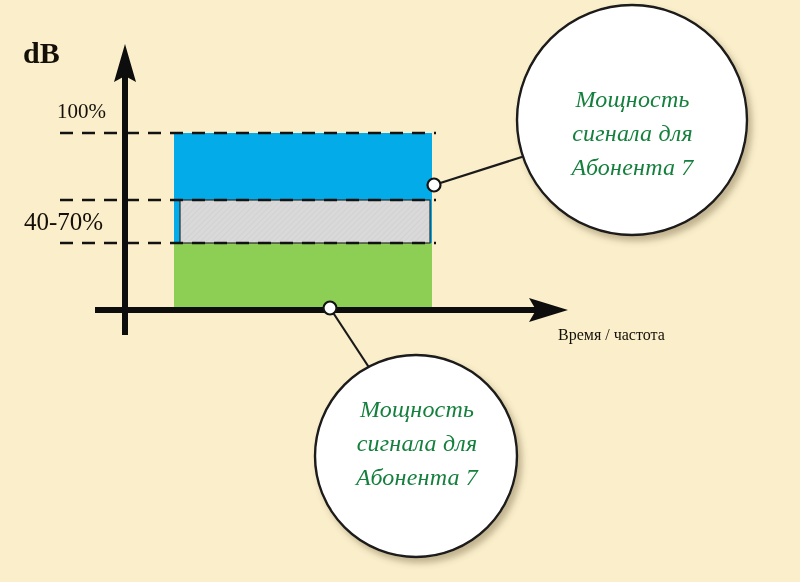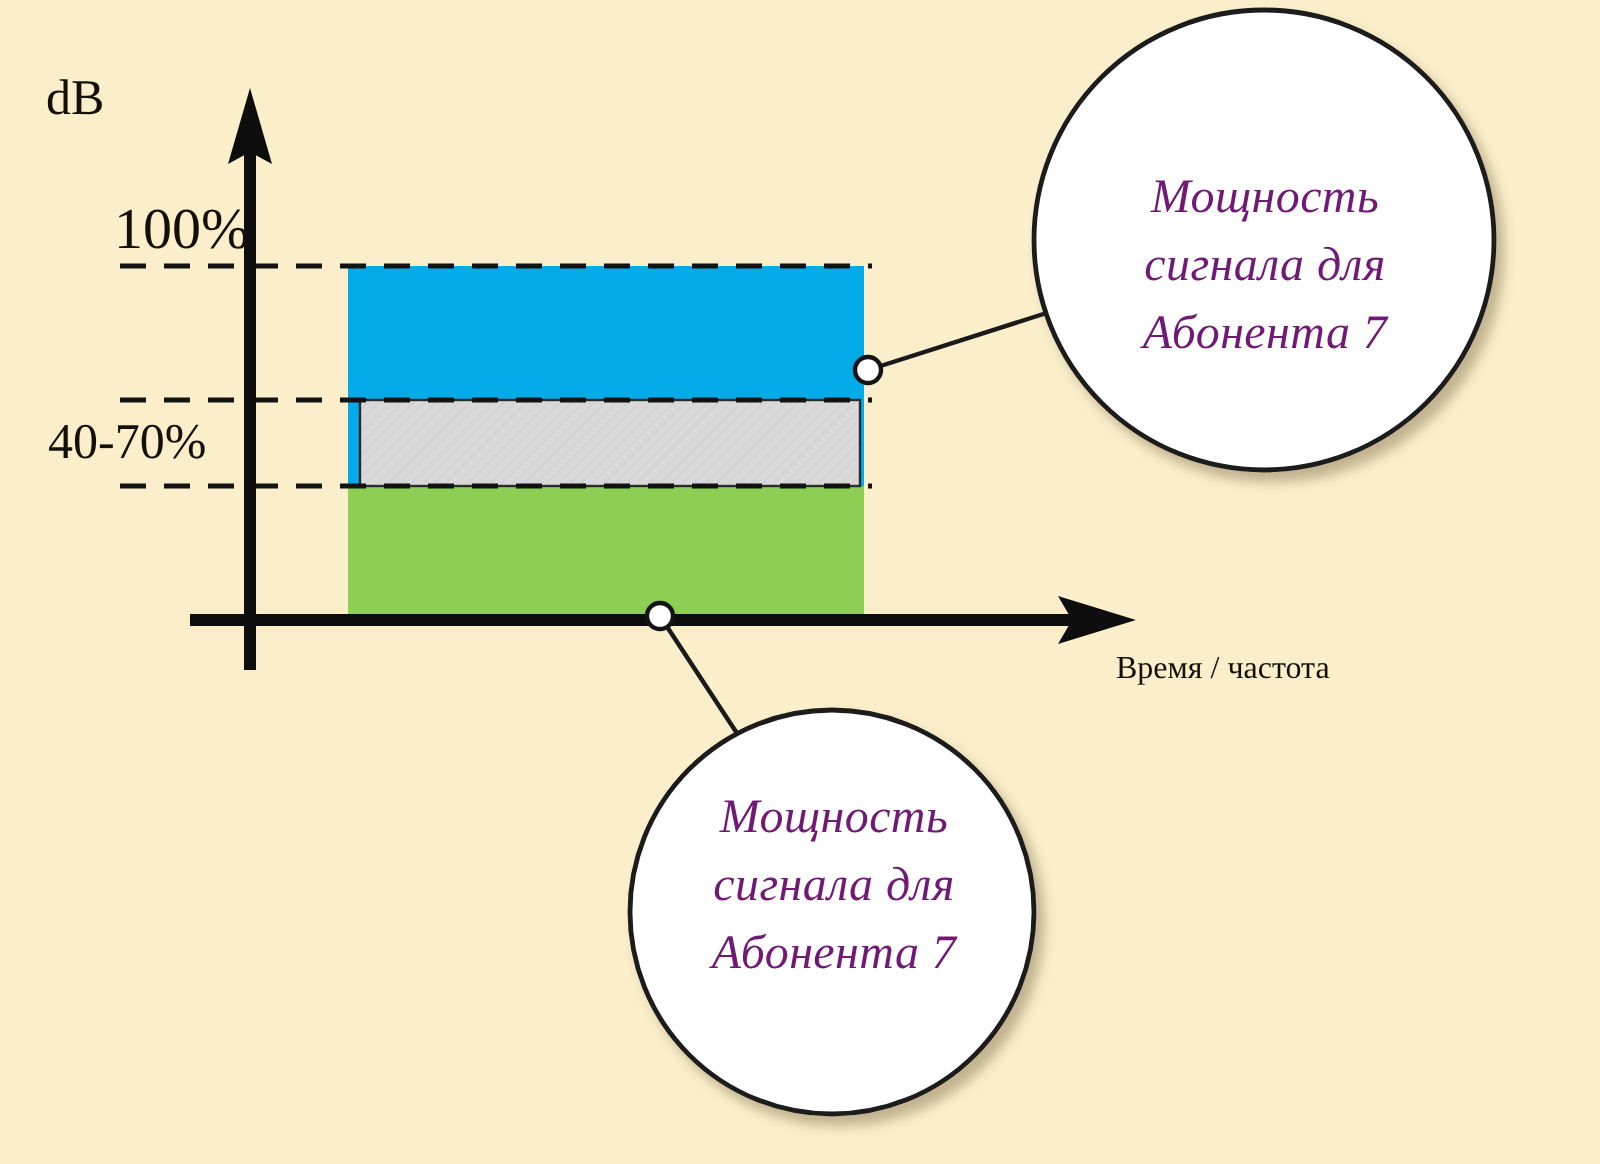--- a/index.html
+++ b/index.html
@@ -27,42 +27,43 @@
   }
   .axis-label {
     position: absolute;
     font-family: "Liberation Serif", "DejaVu Serif", serif;
     color: #141008;
     white-space: nowrap;
   }
   #y-axis-unit-label {
     left: 23px;
     top: 36px;
-    font-size: 25px;
+    font-size: 30px;
+    font-weight: bold;
   }
   #tick-label-100 {
     left: 57px;
     top: 99px;
-    font-size: 29px;
+    font-size: 21px;
   }
   #tick-label-range {
     left: 24px;
     top: 208px;
     font-size: 25px;
   }
   #x-axis-title {
     left: 558px;
     top: 326px;
     font-size: 16px;
   }
   .callout-text {
     position: absolute;
     font-family: "Liberation Serif", "DejaVu Serif", serif;
     font-style: italic;
-    color: #701a75;
+    color: #15803d;
     text-align: center;
     line-height: 1.42;
     font-size: 24px;
     letter-spacing: 0.2px;
   }
   #callout-1-text {
     left: 530px;
     top: 82px;
     width: 205px;
   }

